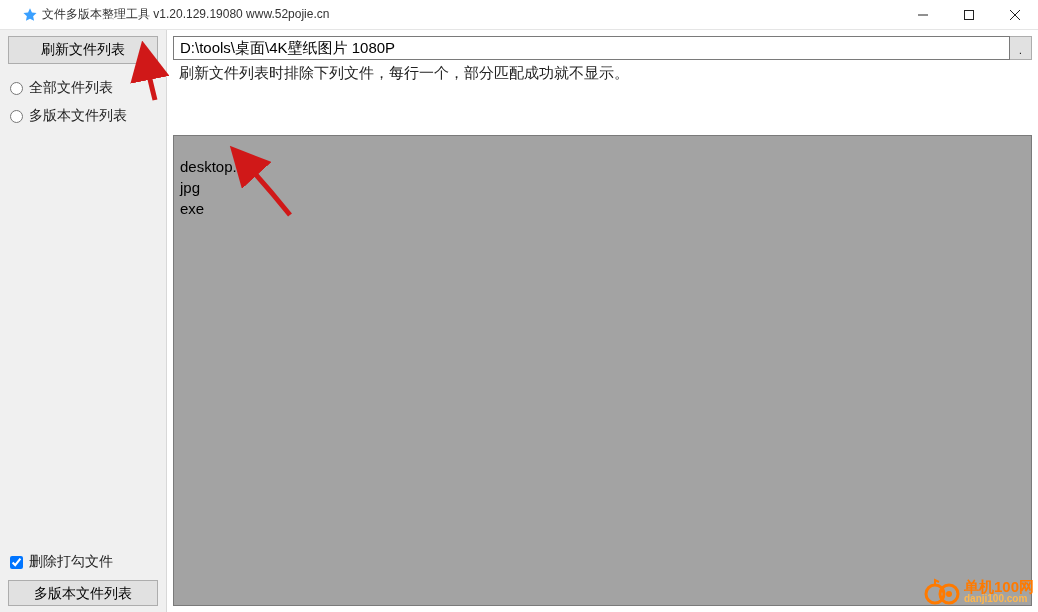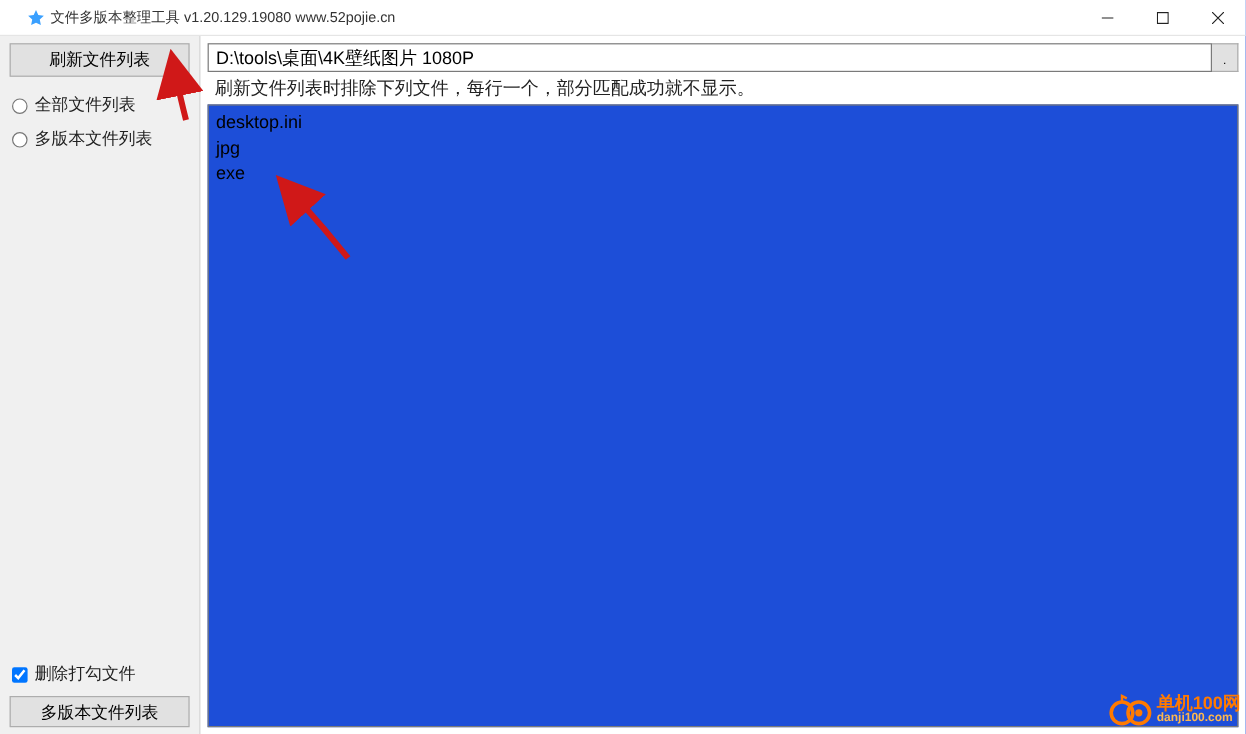--- a/index.html
+++ b/index.html
@@ -110,28 +110,29 @@
       padding-bottom: 2px;
     }
     .hint-row {
       font-size: 15px;
       color: #222;
       padding: 2px 6px 4px 6px;
     }
     .exclude-area {
       flex: 1;
       border: 1px solid #7a7a7a;
-      background: #1d4ed8;
-      padding: 4px 6px;
+      background: #a3a3a3;
+      padding: 20px 6px;
       font-size: 15px;
       font-family: inherit;
       resize: none;
       line-height: 1.4;
       white-space: pre;
       overflow: auto;
+      margin-top: 48px;
     }
 
     
     .overlay {
       position: absolute;
       left: 0; top: 0; width: 1038px; height: 612px;
       pointer-events: none;
     }
 
     

